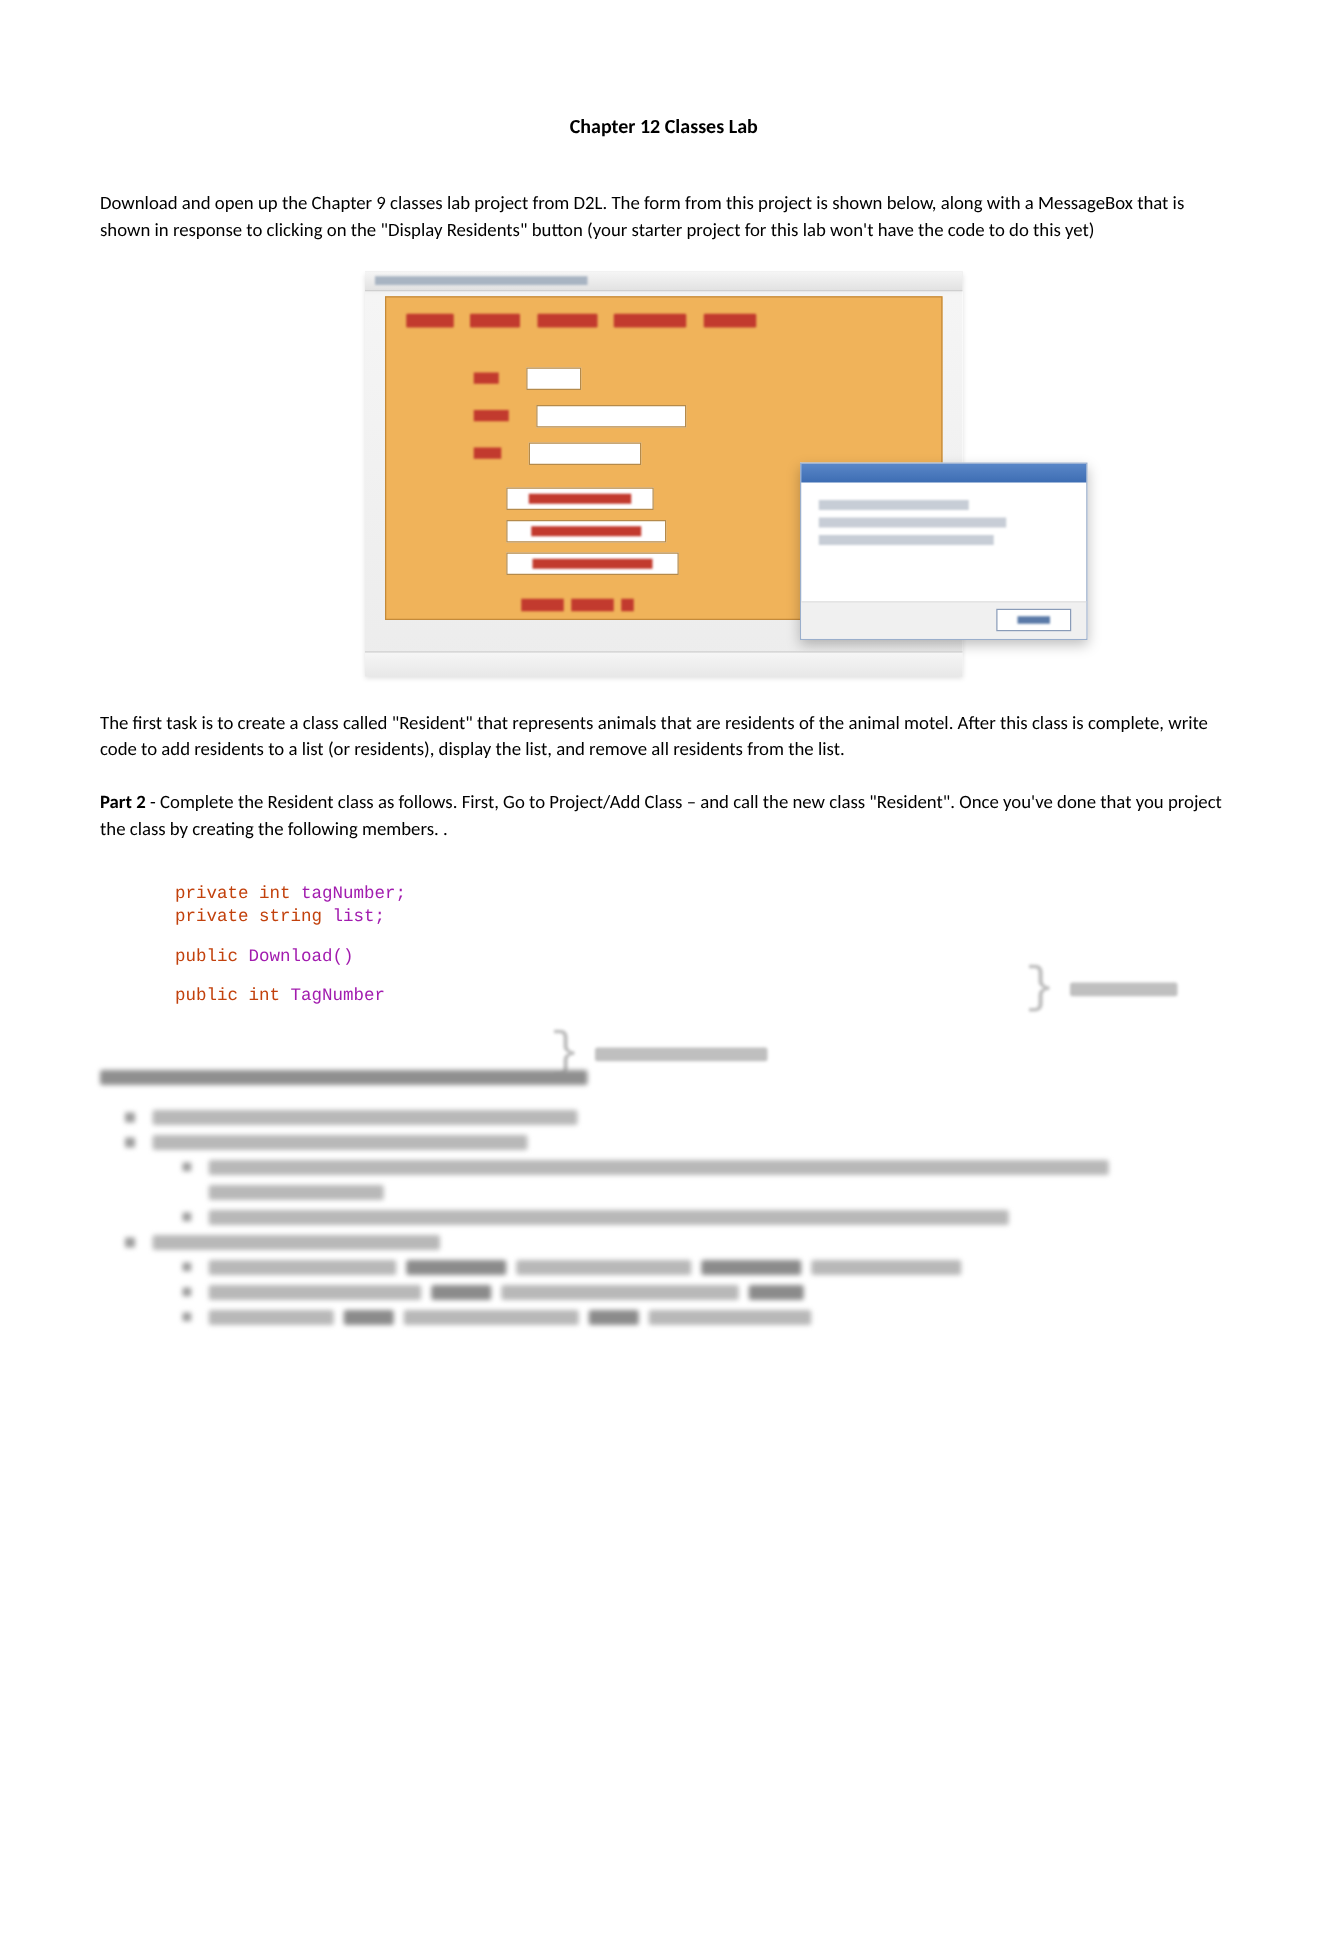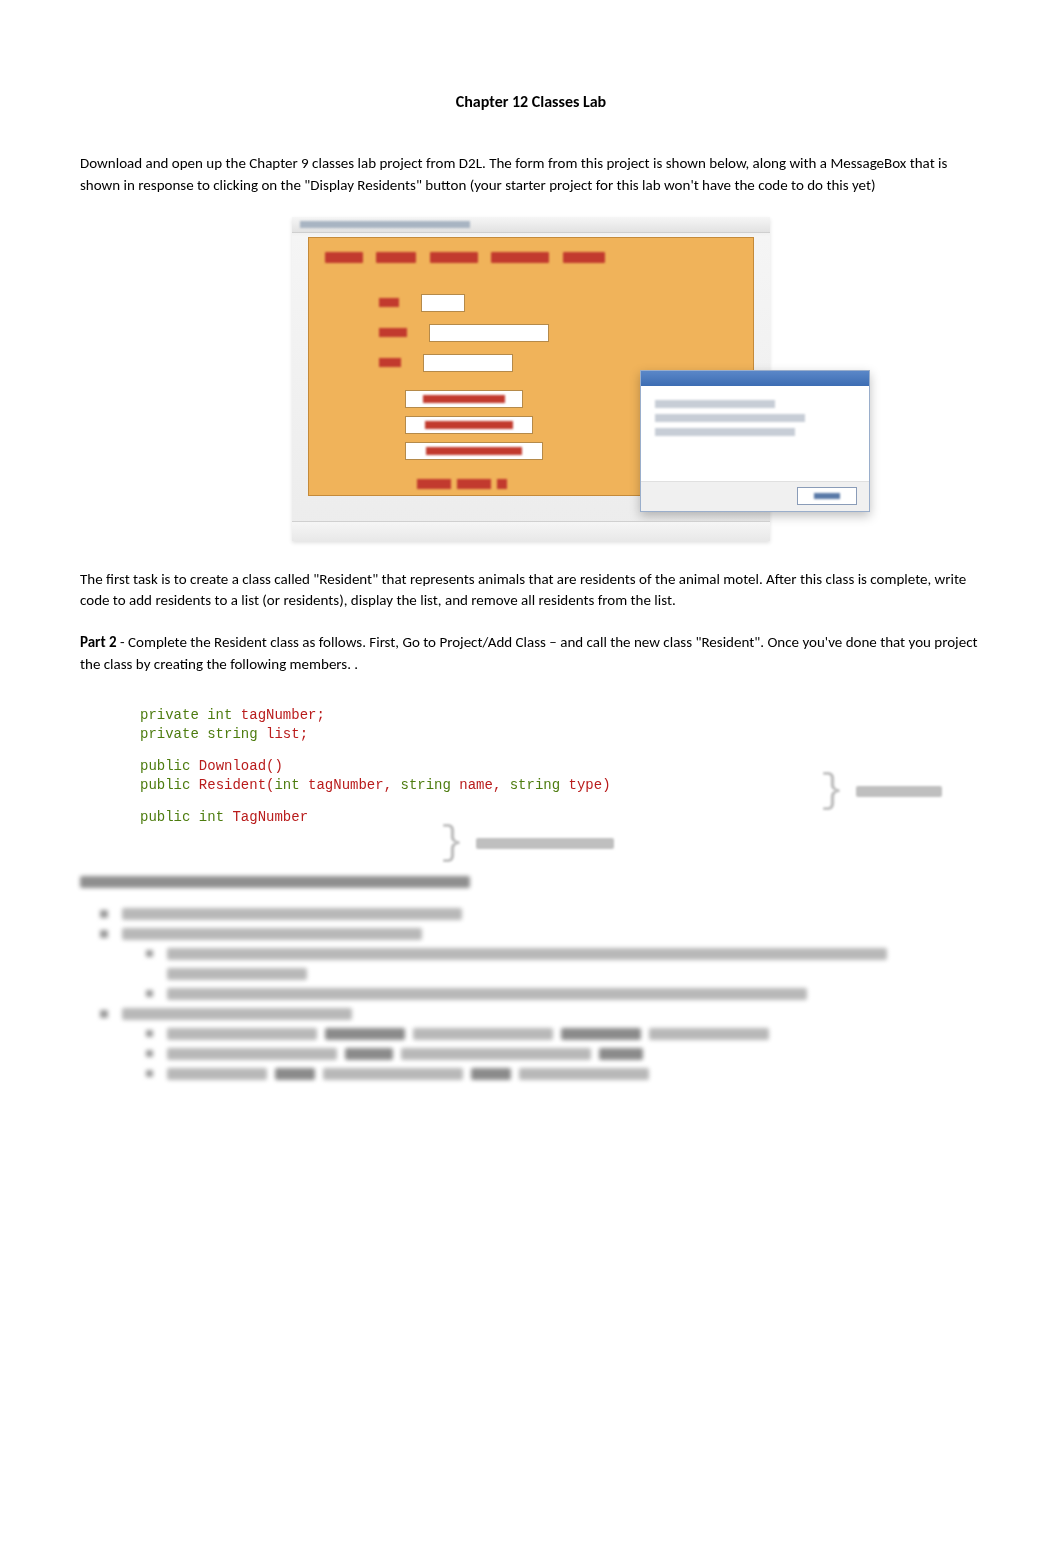--- a/index.html
+++ b/index.html
@@ -172,22 +172,22 @@
     .part-heading { font-weight: bold; }
 
     .code-area {
       position: relative;
       margin: 30px 0 0 60px;
       font-family: Consolas, 'Courier New', monospace;
       font-size: 14px;
       line-height: 1.4;
     }
     .code-line { white-space: pre; }
-    .kw-blue { color: #4d7c0f; }
-    .txt-black { color: #b91c1c; }
+    .kw-blue { color: #c2410c; }
+    .txt-black { color: #a21caf; }
 
     .brace-annotation {
       position: absolute;
       display:flex;
       align-items:center;
       gap: 12px;
       color:#bfbfbf;
       filter: blur(1.3px);
     }
     .brace-annotation .brace {
@@ -305,21 +305,20 @@
 
 <p class="para">
   <span class="part-heading">Part 2</span><span> - Complete the Resident class as follows.  First, Go to Project/Add Class – and call the new class "Resident".    Once you've done that you project the class by creating the following members. .</span>
 </p>
 
 <div class="code-area">
   <div class="code-line"><span class="kw-blue">private</span><span class="kw-blue"> int</span><span class="txt-black"> tagNumber;</span></div>
   <div class="code-line"><span class="kw-blue">private</span><span class="kw-blue"> string</span><span class="txt-black"> list;</span></div>
   <div class="code-line" style="height:12px"></div>
   <div class="code-line"><span class="kw-blue">public</span><span class="txt-black"> Download()</span></div>
-  <div class="code-line"><span class="kw-blue">public</span><span class="txt-black"> Resident(</span><span class="kw-blue">int</span><span class="txt-black"> tagNumber, </span><span class="kw-blue">string</span><span class="txt-black"> name, </span><span class="kw-blue">string</span><span class="txt-black"> type)</span></div>
   <div class="code-line" style="height:12px"></div>
   <div class="code-line"><span class="kw-blue">public</span><span class="kw-blue"> int</span><span class="txt-black"> TagNumber</span></div>
 
   <div class="brace-annotation ann-constructors">
     <span class="brace">}</span>
     <span class="lbl"></span>
   </div>
   <div class="brace-annotation ann-readwrite">
     <span class="brace">}</span>
     <span class="lbl"></span>

